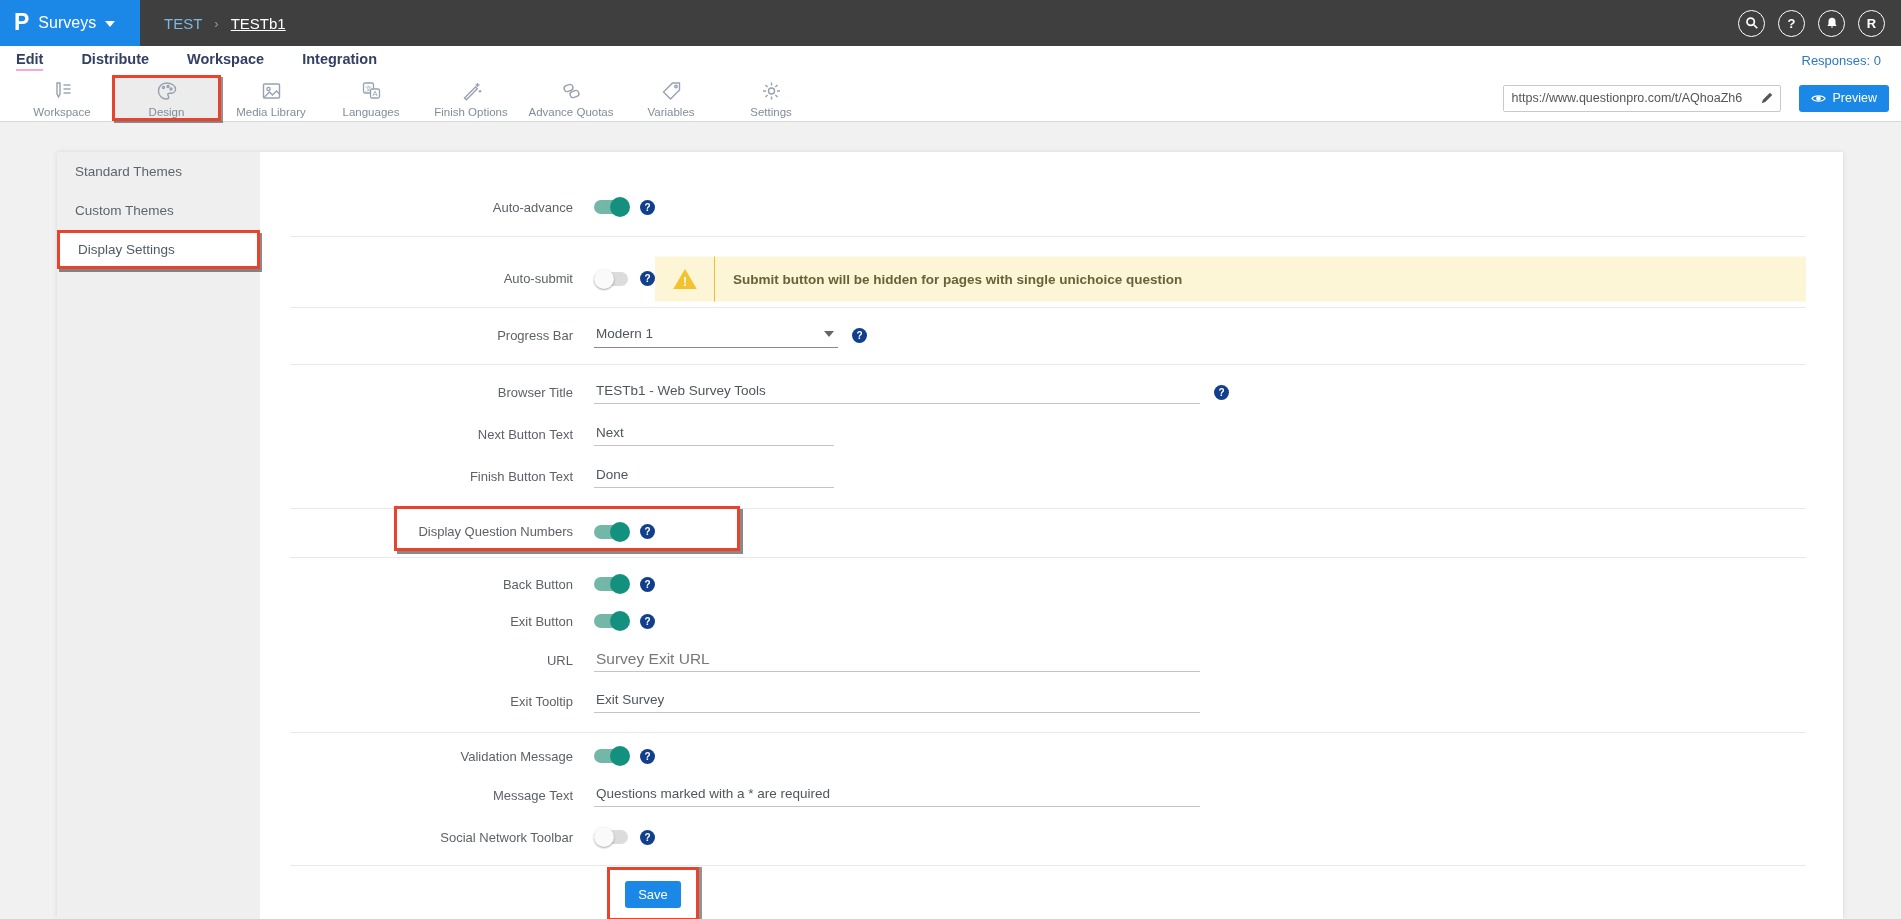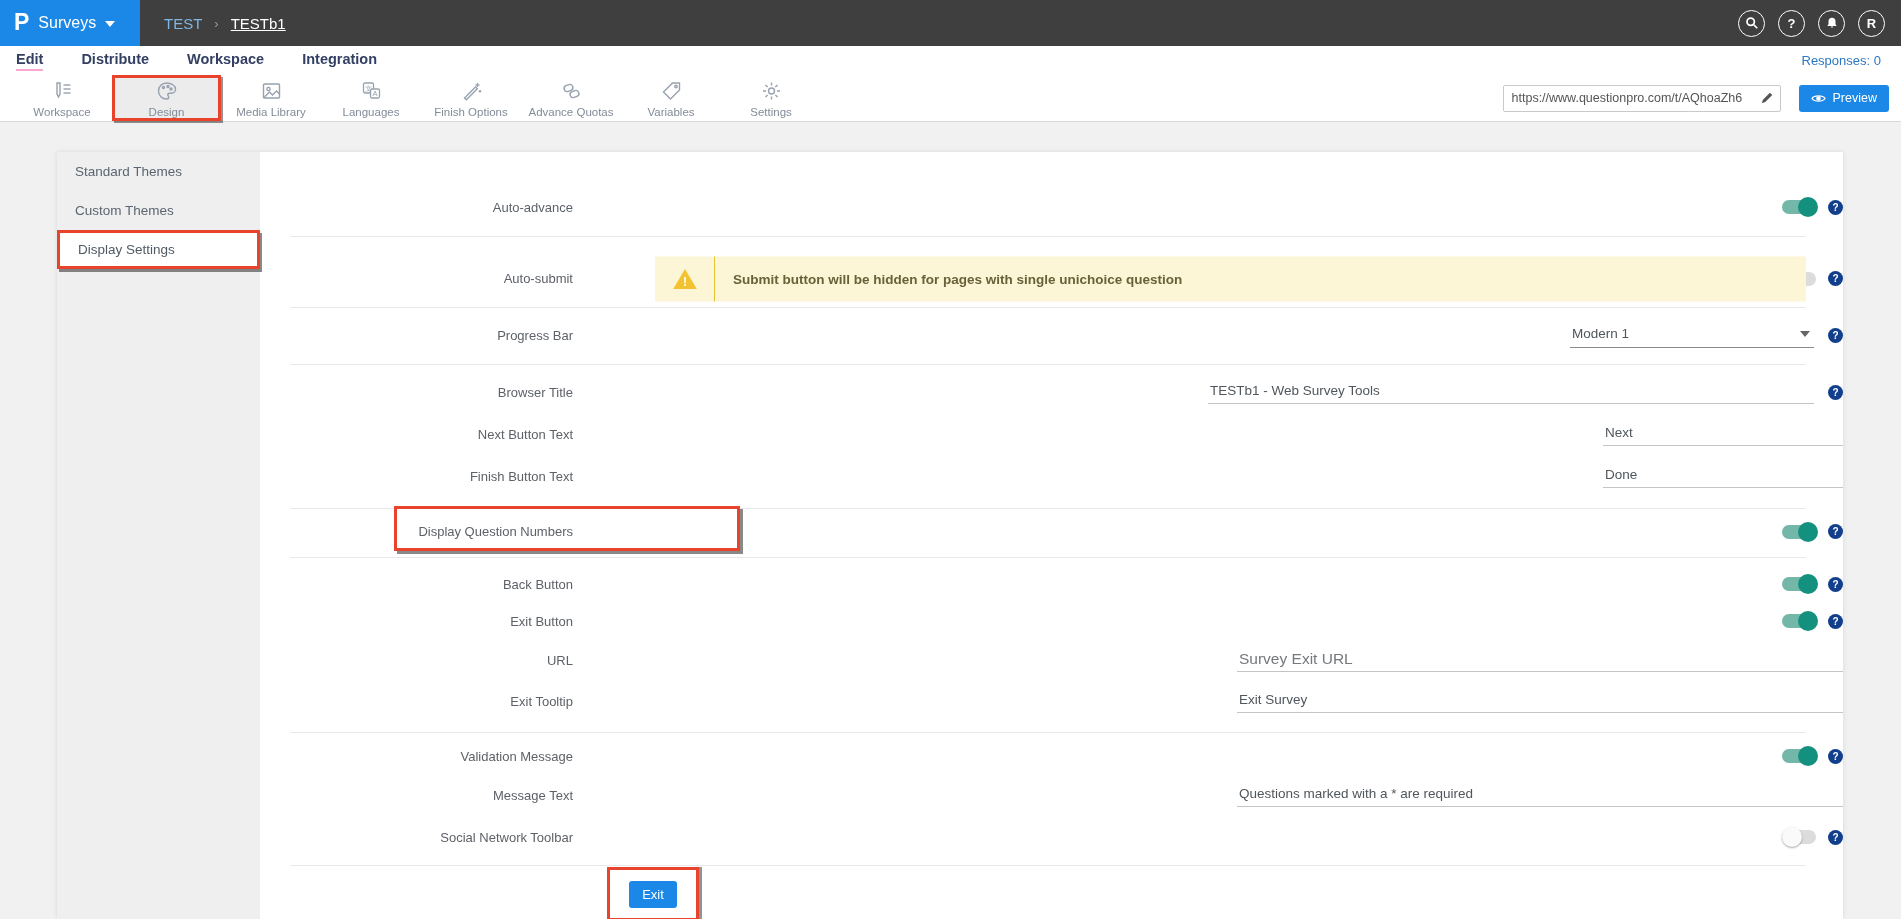--- a/index.html
+++ b/index.html
@@ -38,21 +38,21 @@
   .url-edit { width:26px; height:100%; display:flex; align-items:center; justify-content:center; cursor:pointer; flex:none; }
   .preview-btn { height:27px; background:#1b87e6; border:none; border-radius:3px; color:#fff; font-size:12.5px; padding:0 12px; display:flex; align-items:center; gap:7px; cursor:pointer; font-family:"Liberation Sans",sans-serif;text-align:right; }
 
   
   .panel { position:absolute; left:57px; top:152px; width:1786px; bottom:0; background:#fff; box-shadow:0 0 5px rgba(0,0,0,.10); }
   .sidebar { position:absolute; left:0; top:0; bottom:0; width:203px; background:#efefef; }
   .sb-item { height:39px; display:flex; align-items:center; padding-left:18px; font-size:13.5px; color:#5b6570; cursor:pointer; }
   .sb-item.active { background:#fff; border:3px solid #e8432d; box-shadow:2px 3px 0 rgba(40,40,40,.55); color:#4f5a64; }
   .main { margin-left:203px; position:relative; }
 
-  .row { display:flex; align-items:center; height:36px; position:relative;justify-content:space-between; }
+  .row { display:flex; align-items:center; height:36px; position:relative; }
   .lbl { width:313px; text-align:right; flex:none; font-size:13px; color:#5d6268; }
   .ctrl { margin-left:21px; display:flex; align-items:center; gap:10px; }
   .divider { border:none; border-top:1px solid #e9e9e9; margin-left:30px; width:1516px; }
 
   
   .toggle { width:36px; height:20px; position:relative; cursor:pointer; flex:none; }
   .toggle .track { position:absolute; left:0; top:3px; width:34px; height:14px; border-radius:7px; background:#dcdcdc; }
   .toggle .knob { position:absolute; top:0; width:20px; height:20px; border-radius:50%; background:#fafafa; box-shadow:0 1px 2px rgba(0,0,0,.35); left:0; }
   .toggle.on .track { background:#73b7a9; }
   .toggle.on .knob { background:#14917e; left:16px; box-shadow:none; }
@@ -388,17 +388,17 @@
             <span class="track"></span>
             <span class="knob"></span>
           </div>
         <span class="help">?</span>
       </div>
     </div>
 
     <hr class="divider" style="margin-top:10px">
 
     <div class="save-wrap">
-      <button class="save-btn">Exit</button>
+      <button class="save-btn">Save</button>
     </div>
 
   </div>
 </div>
 
 </body></html>

